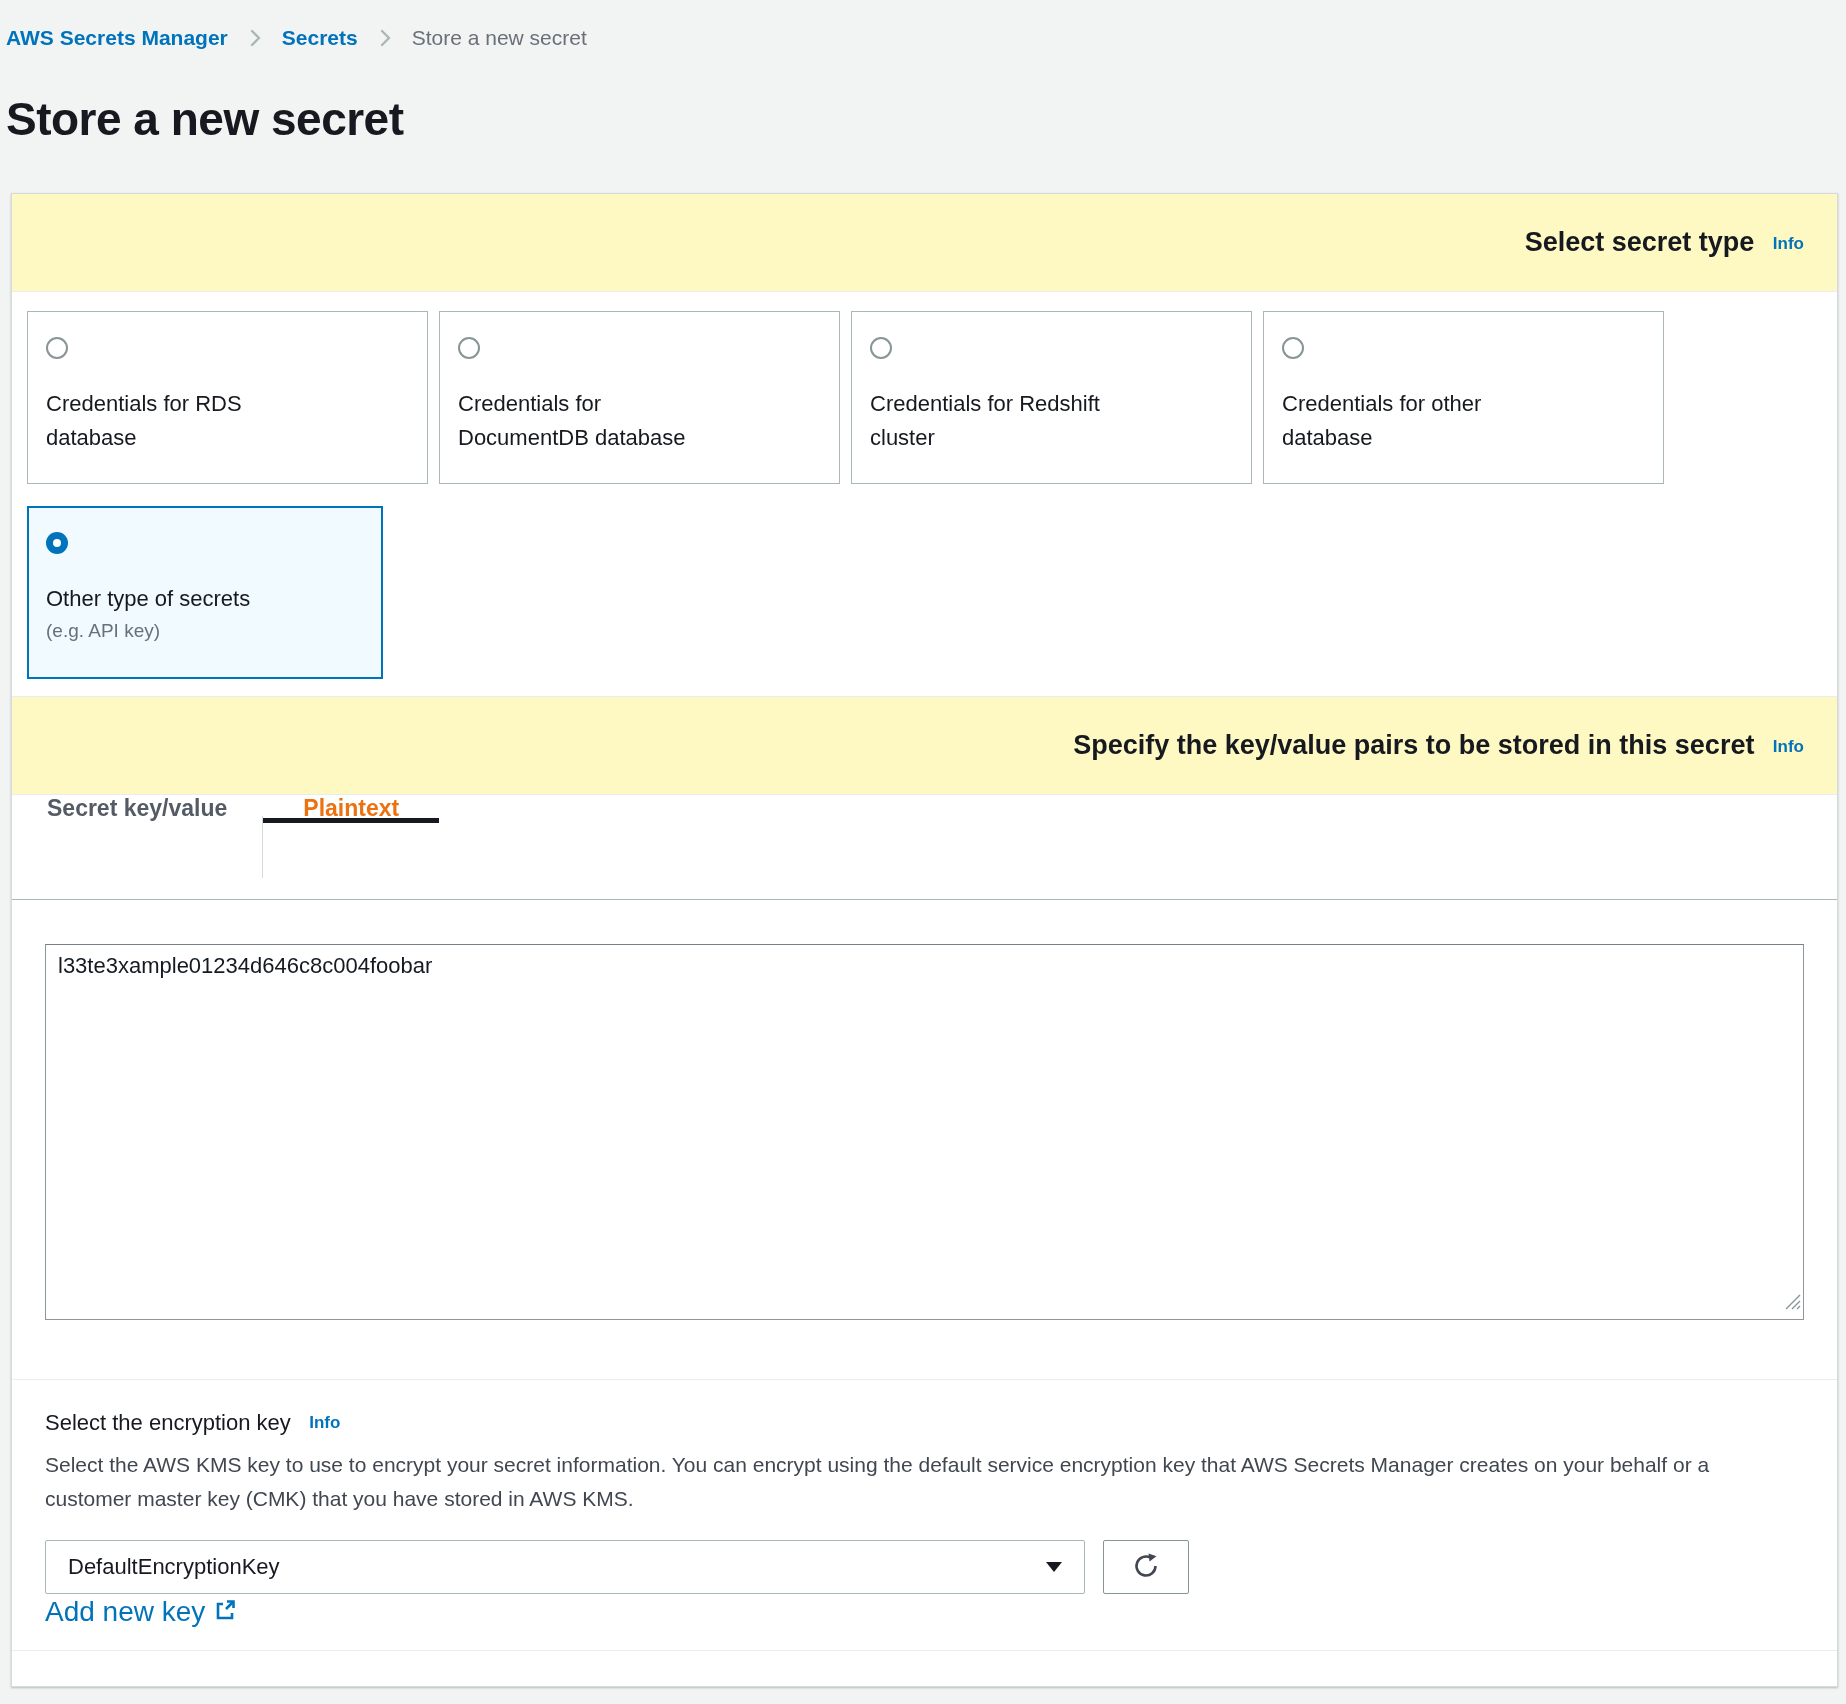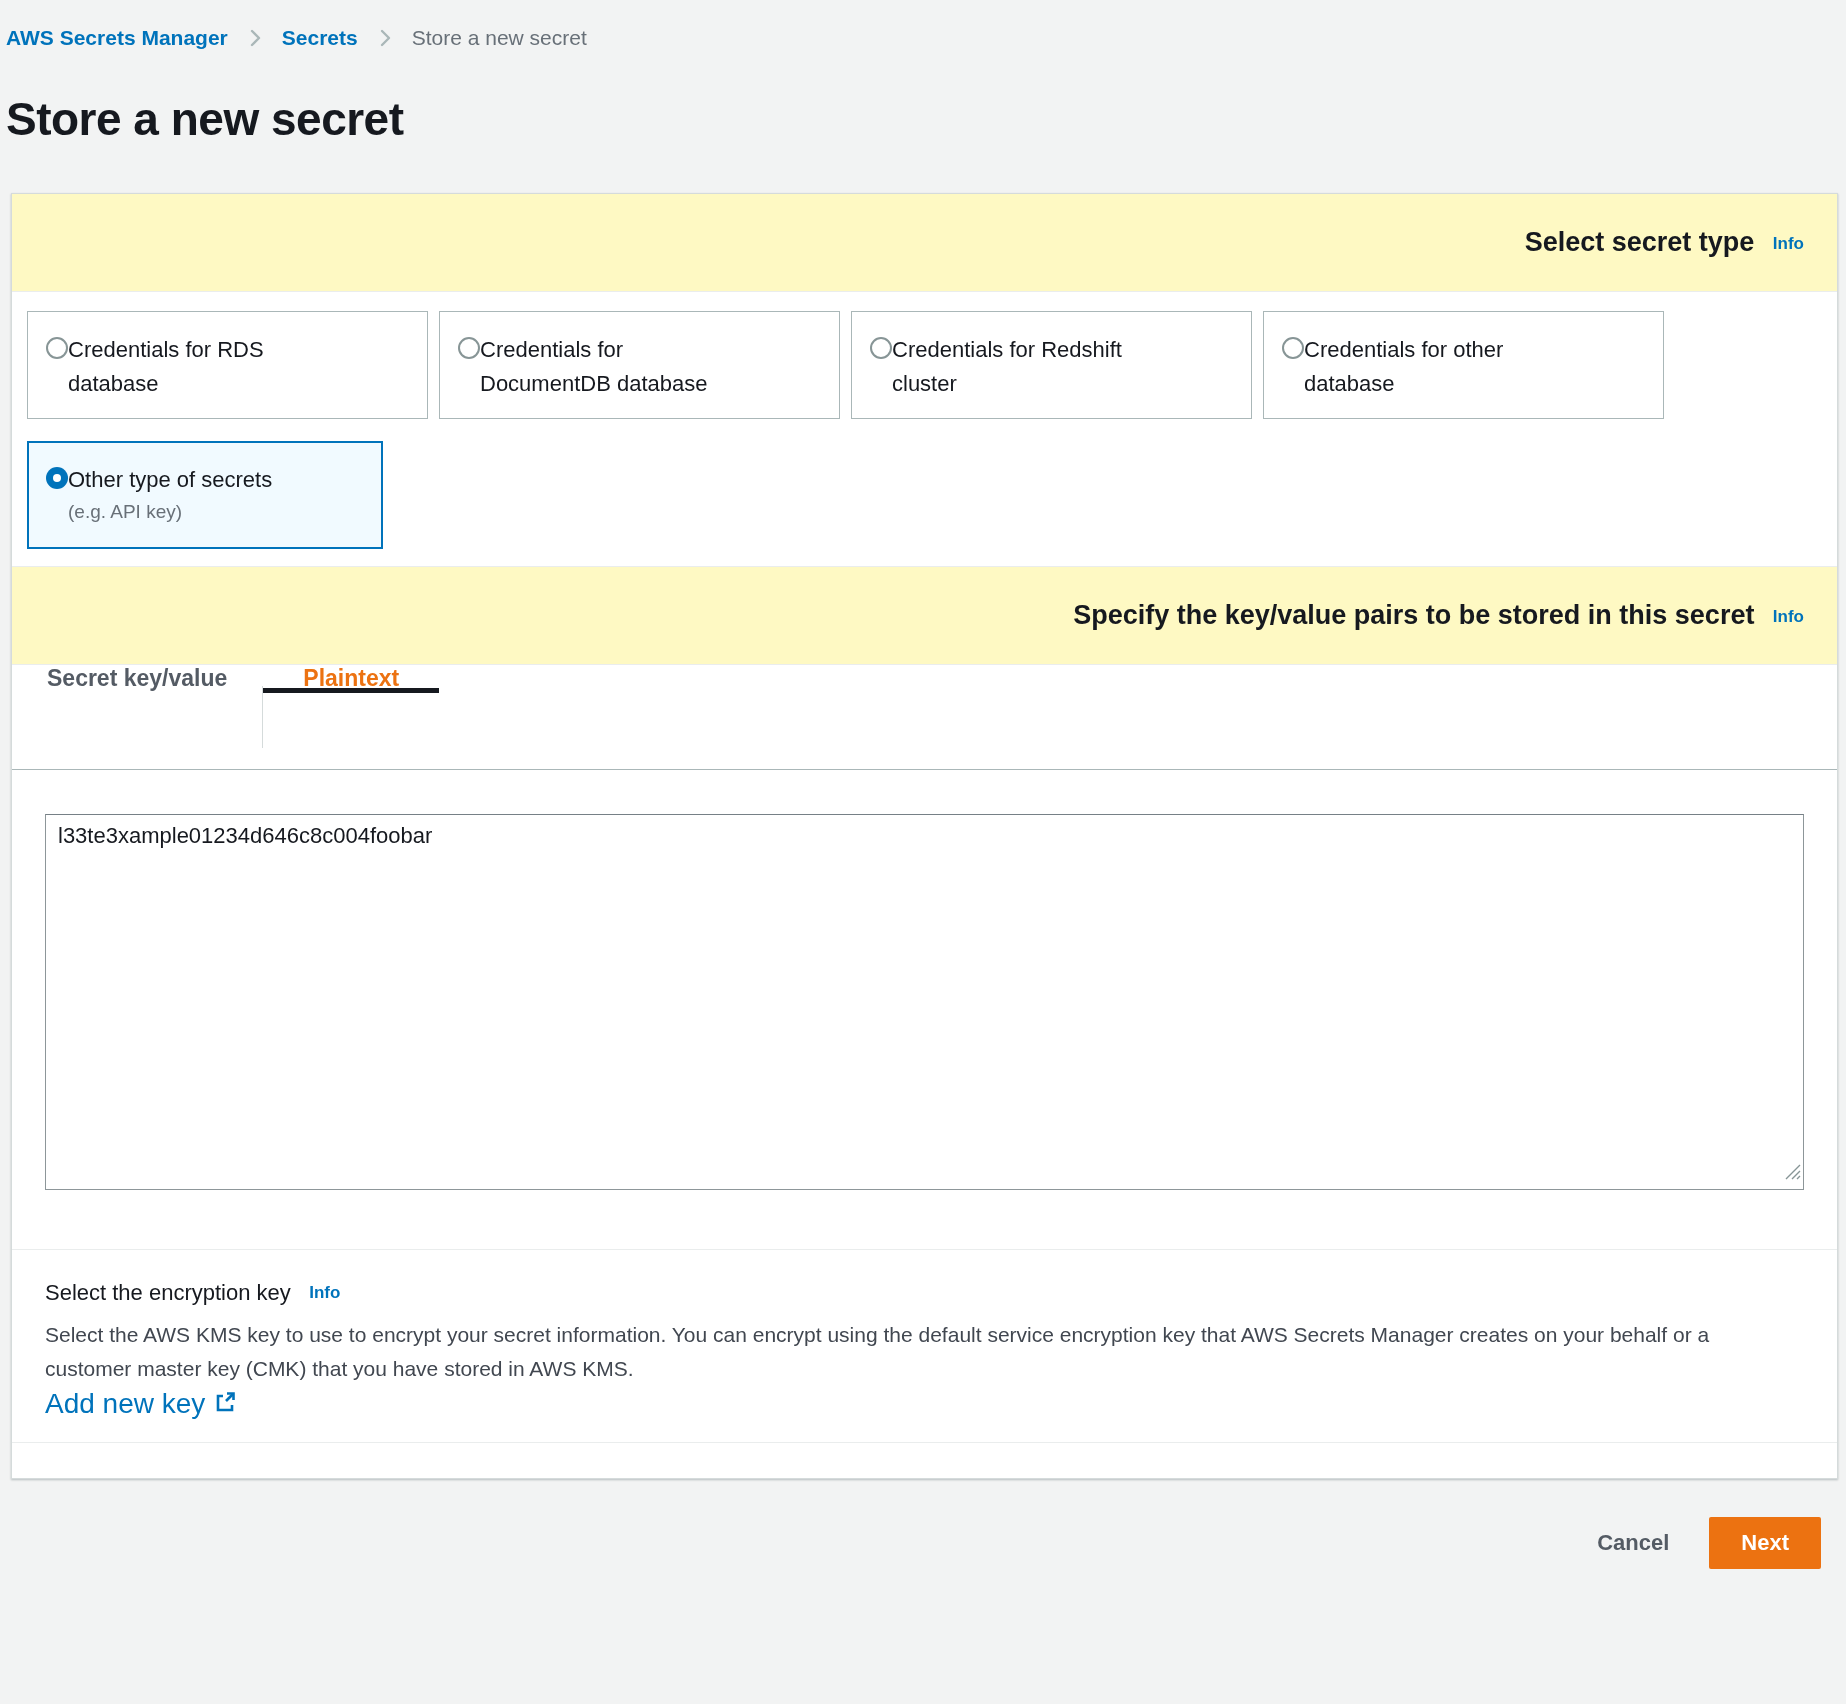--- a/index.html
+++ b/index.html
@@ -18,21 +18,21 @@
 
   
   .card { margin:47px 8px 0 11px; background:#fff; border:1px solid #d5dbdb; box-shadow:0 1px 2px rgba(0,28,36,.25); }
   .card-header { background:#fef9c3; border-bottom:1px solid #eaeded; padding:33px 33px;text-align:right; }
   .card-header.with-top { border-top:1px solid #eaeded; }
   .section-title { display:inline; font-size:27px; font-weight:700; color:#16191f; }
   .info-link { display:inline; font-size:17px; font-weight:700; color:#0073bb; margin-left:14px; cursor:pointer; position:relative; top:-2px; }
 
   
   .tiles { padding:19px 15px 17px 15px; display:flex; flex-wrap:wrap; gap:11px; }
-  .tile { width:401px; height:108px; border:1px solid #aab7b8; background:#fff; padding:21px 18px; display:flex; gap:0; cursor:pointer; }
+  .tile { width:401px; height:173px; border:1px solid #aab7b8; background:#fff; padding:21px 18px; display:flex; gap:28px; cursor:pointer;flex-direction:column; }
   .tile.selected { width:356px; border:2px solid #0073bb; background:#f1faff; padding:20px 17px; }
   .tile .radio { flex:none; width:22px; height:22px; border:2px solid #879596; border-radius:50%; background:#fff; margin-top:4px; }
   .tile.selected .radio { border:none; background:#0073bb; position:relative; }
   .tile.selected .radio::after { content:""; position:absolute; left:7px; top:7px; width:8px; height:8px; background:#fff; border-radius:50%; }
   .tile-label { font-size:22px; line-height:34px; color:#16191f; max-width:252px; }
   .tile-sub { font-size:19px; line-height:30px; color:#687078; max-width:252px; }
   .tile-row-break { flex-basis:100%; height:0; }
 
   
   .tabs { display:flex; align-items:flex-start; height:105px; border-bottom:1px solid #aab7b8; background:#fff; }
@@ -141,20 +141,34 @@
               <path d="M16 2 L2 16 M16 8 L8 16 M16 13 L13 16" stroke="#879596" stroke-width="1.4" fill="none"></path>
             </svg>
         </span>
       </div>
     </div>
 
     <div class="enc-section" style="border-top:1px solid #eaeded;">
       <span class="enc-label">Select the encryption key</span>
       <span class="info-link">Info</span>
       <div class="enc-desc">Select the AWS KMS key to use to encrypt your secret information. You can encrypt using the default service encryption key that AWS Secrets Manager creates on your behalf or a customer master key (CMK) that you have stored in AWS KMS.</div>
+      <div class="enc-row">
+        <div class="select-box">
+          <span class="select-value">DefaultEncryptionKey</span>
+          <span class="select-caret"></span>
+        </div>
+        <button class="refresh-btn">
+          <span>
+            <svg width="28" height="28" viewBox="0 0 28 28">
+              <path d="M23.5 14 A 9.5 9.5 0 1 1 18.6 5.7" fill="none" stroke="#414750" stroke-width="2.6"></path>
+              <polygon points="16.5,1.5 24.5,4.2 17.5,9.5" fill="#414750"></polygon>
+            </svg>
+          </span>
+        </button>
+      </div>
       <div class="add-key">
         <span>Add new key</span>
         <span>
           <svg width="22" height="22" viewBox="0 0 22 22">
             <path d="M9 5 H4 V19 H18 V14" fill="none" stroke="#0073bb" stroke-width="2.6"></path>
             <path d="M12 10 L19 3" fill="none" stroke="#0073bb" stroke-width="2.6"></path>
             <path d="M13 2.5 H19.5 V9" fill="none" stroke="#0073bb" stroke-width="2.6"></path>
           </svg>
         </span>
       </div>

